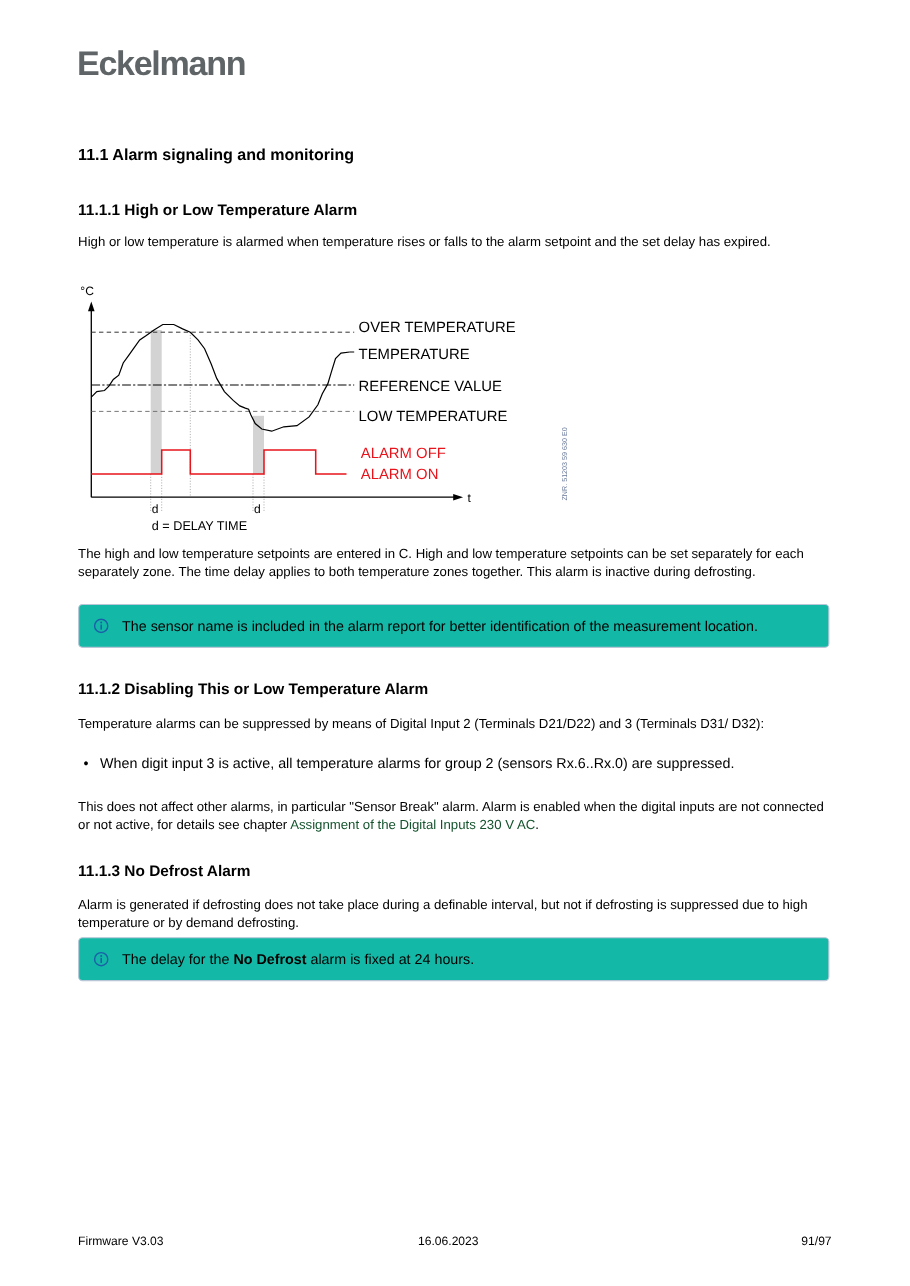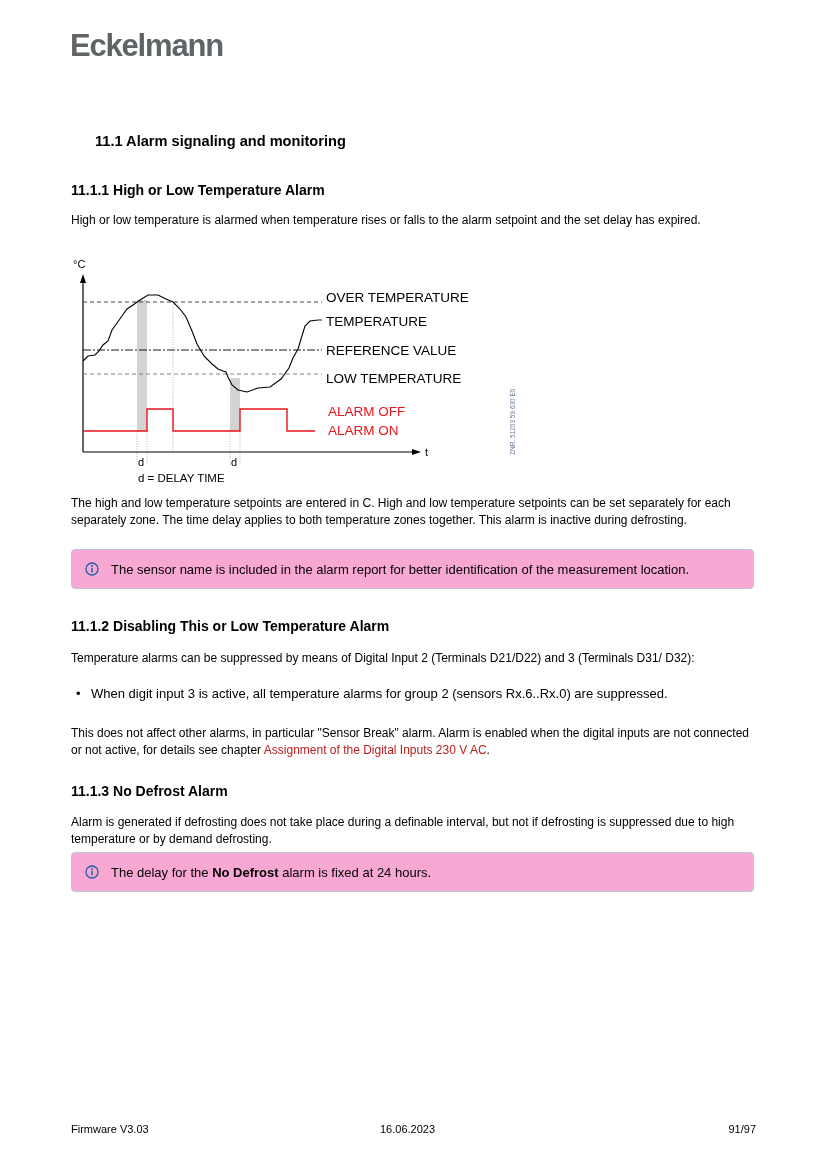--- a/index.html
+++ b/index.html
@@ -1,39 +1,39 @@
 <!DOCTYPE html>
 <html><head>
 <meta charset="utf-8">
 <style>
   html, body { margin: 0; padding: 0; background: #ffffff; }
   body { width: 827px; height: 1169px; position: relative; overflow: hidden;
          font-family: "Liberation Sans", sans-serif; color: #000; }
-  .logo { position: absolute; left: 70px; top: 28px; font-family: "Liberation Sans", sans-serif;
+  .logo { position: absolute; left: 70px; top: 40px; font-family: "Liberation Sans", sans-serif;
           font-weight: bold; font-size: 31px; color: #5f6466; letter-spacing: -1.2px; }
   .h2 { position: absolute; left: 71px; font-weight: bold; font-size: 14.6px; }
   .h3 { position: absolute; left: 71px; font-weight: bold; font-size: 14px; text-align: center; }
   .p { position: absolute; left: 71px; width: 690px; font-size: 12px; line-height: 16.5px; }
   .note { position: absolute; left: 71px; width: 683px; border: 1px solid #b8c6d8; border-radius: 4px;
-          background: #f9a8d4; box-sizing: border-box; font-size: 13px; }
+          background: #14b8a6; box-sizing: border-box; font-size: 13px; }
   .note .icon { position: absolute; left: 13px; top: 50%; transform: translateY(-50%); width: 14px; height: 14px; }
   .note .text { position: absolute; left: 39px; top: 50%; transform: translateY(-50%); white-space: nowrap; }
   .bullets { position: absolute; left: 76px; width: 690px; font-size: 13px; line-height: 16.5px; margin: 0; padding: 0; list-style: none; }
   .bullets li { position: relative; padding-left: 15px; }
   .bullets li::before { content: "•"; position: absolute; left: 0; }
-  a.link { color: #b91c1c; text-decoration: none; }
+  a.link { color: #14532d; text-decoration: none; }
   .footer { position: absolute; top: 1123px; font-size: 11px; }
   svg text { font-family: "Liberation Sans", sans-serif; }
 </style>
 </head>
 <body>
 
 <div class="logo">Eckelmann</div>
 
-<div class="h2" style="top:133px;margin-left:24px;">11.1  Alarm signaling and monitoring</div>
+<div class="h2" style="top:133px;">11.1  Alarm signaling and monitoring</div>
 
 <div class="h3" style="top:182px;">11.1.1  High or Low Temperature Alarm</div>
 <div class="p" style="top:212px;">High or low temperature is alarmed when temperature rises or falls to the alarm setpoint and the set delay has expired.</div>
 
 <svg style="position:absolute;left:0;top:0;" width="827" height="500" viewBox="0 0 827 500">
 
   <rect x="137" y="300" width="10" height="131" fill="#d3d3d3"></rect>
   <polygon points="230,378 240,378 240,431 230,431" fill="#d3d3d3"></polygon>
 
   <g stroke="#9a9a9a" stroke-width="0.7" stroke-dasharray="1,1.5">

